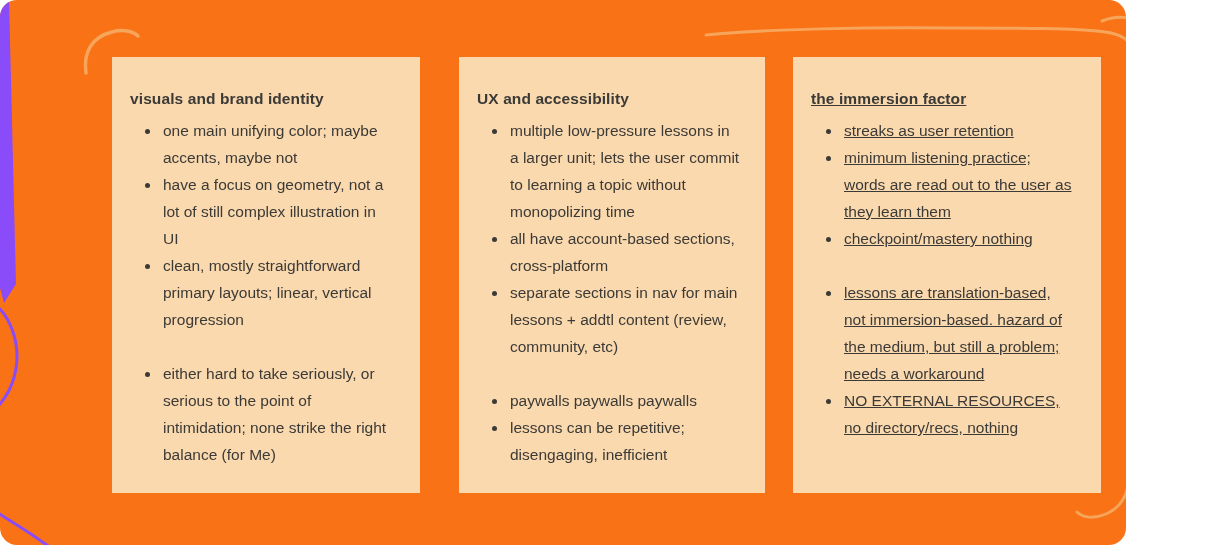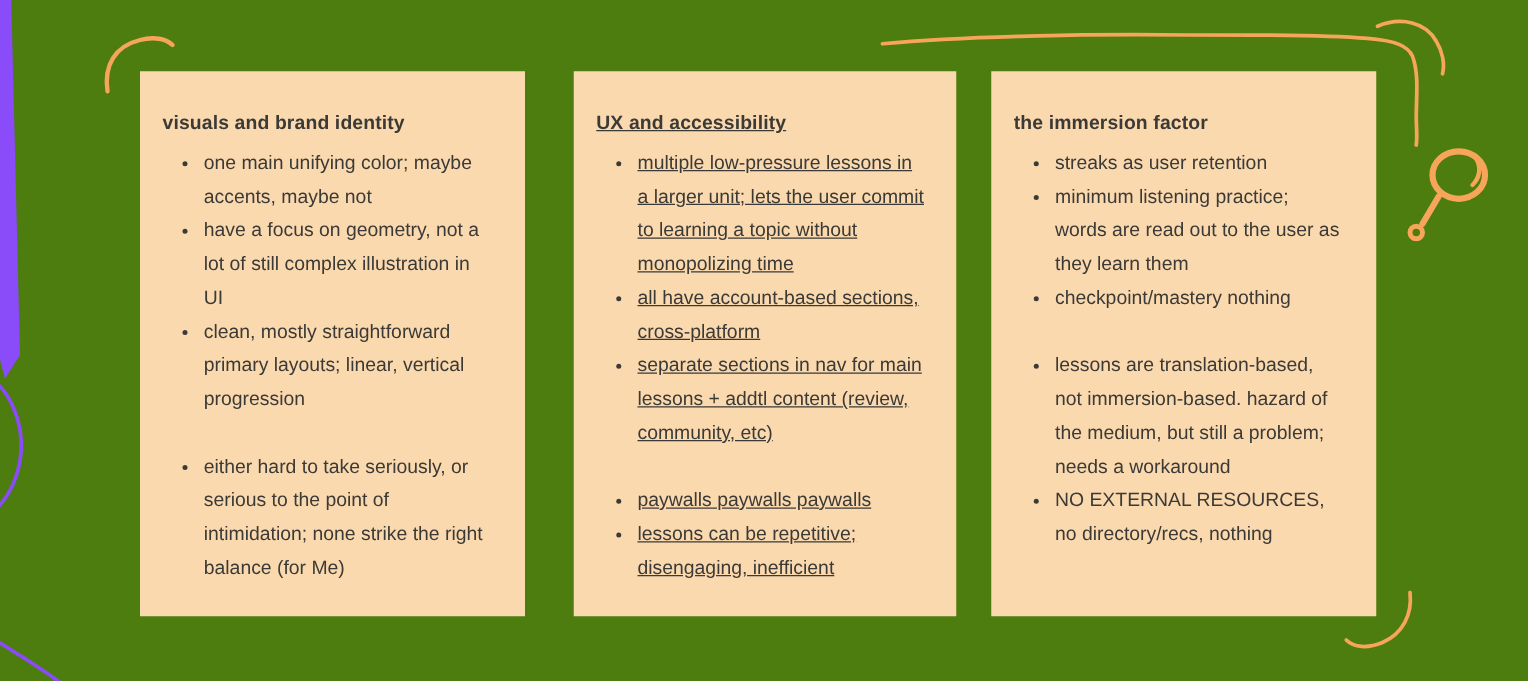--- a/index.html
+++ b/index.html
@@ -3,46 +3,47 @@
 <meta charset="utf-8">
 <style>
   html, body {
     margin: 0;
     padding: 0;
     background: #ffffff;
     font-family: "Liberation Sans", "DejaVu Sans", sans-serif;
   }
   .canvas {
     position: relative;
-    width: 1222px;
+    width: 1126px;
     height: 545px;
     overflow: hidden;
-    background: #4d7c0f;
+    background: #f97316;
+    border-radius: 17px;
   }
   .doodle-layer {
     position: absolute;
     left: 0;
     top: 0;
     width: 1222px;
     height: 545px;
     z-index: 1;
   }
   .card {
     position: absolute;
     top: 57px;
     height: 436px;
     background: #FBD9AF;
     box-sizing: border-box;
     padding: 28px 20px 0 18px;
     color: #3B3A36;
     z-index: 2;
   }
   .card-1 { left: 112px; width: 308px; }
-  .card-2 { left: 459px; width: 306px; text-decoration: underline; }
-  .card-3 { left: 793px; width: 308px; }
+  .card-2 { left: 459px; width: 306px; }
+  .card-3 { left: 793px; width: 308px; text-decoration: underline; }
   .card h3 {
     margin: 0;
     font-size: 15.5px;
     line-height: 27px;
     font-weight: 700;
     letter-spacing: 0.1px;
   }
   ul.bullets {
     margin: 5px;
     padding: 0 0 0 26px;

